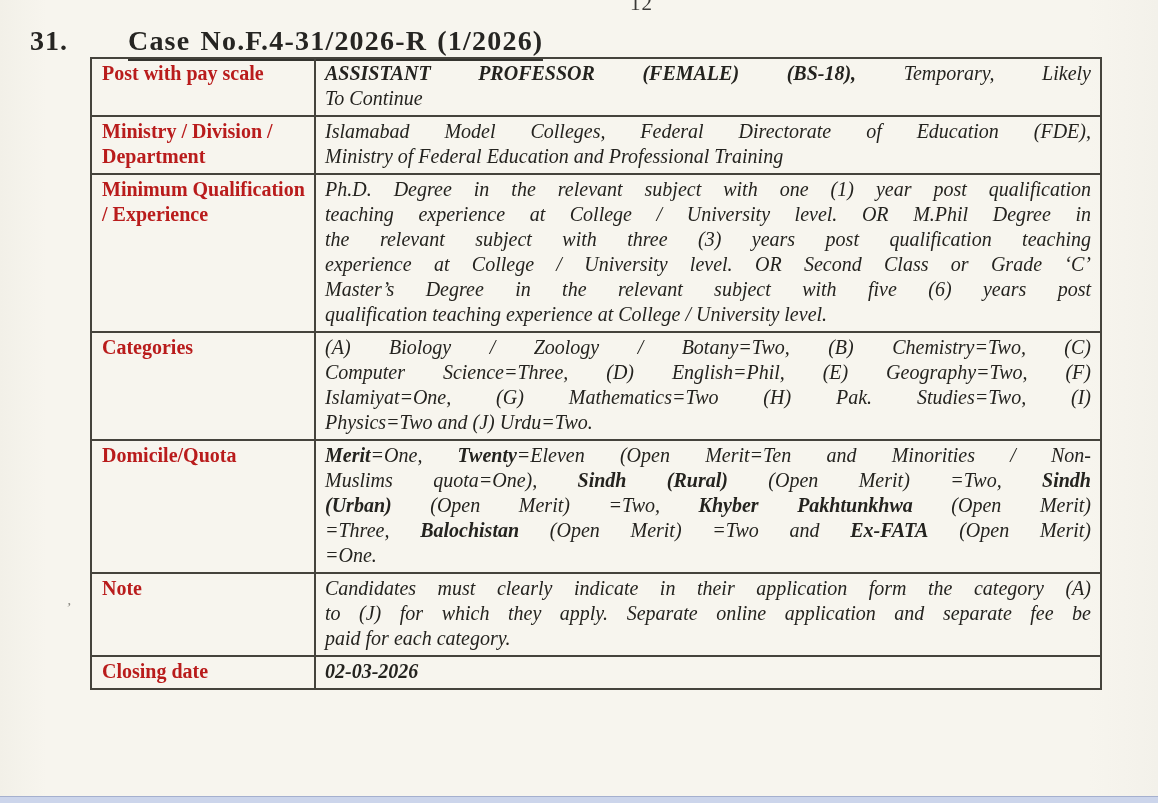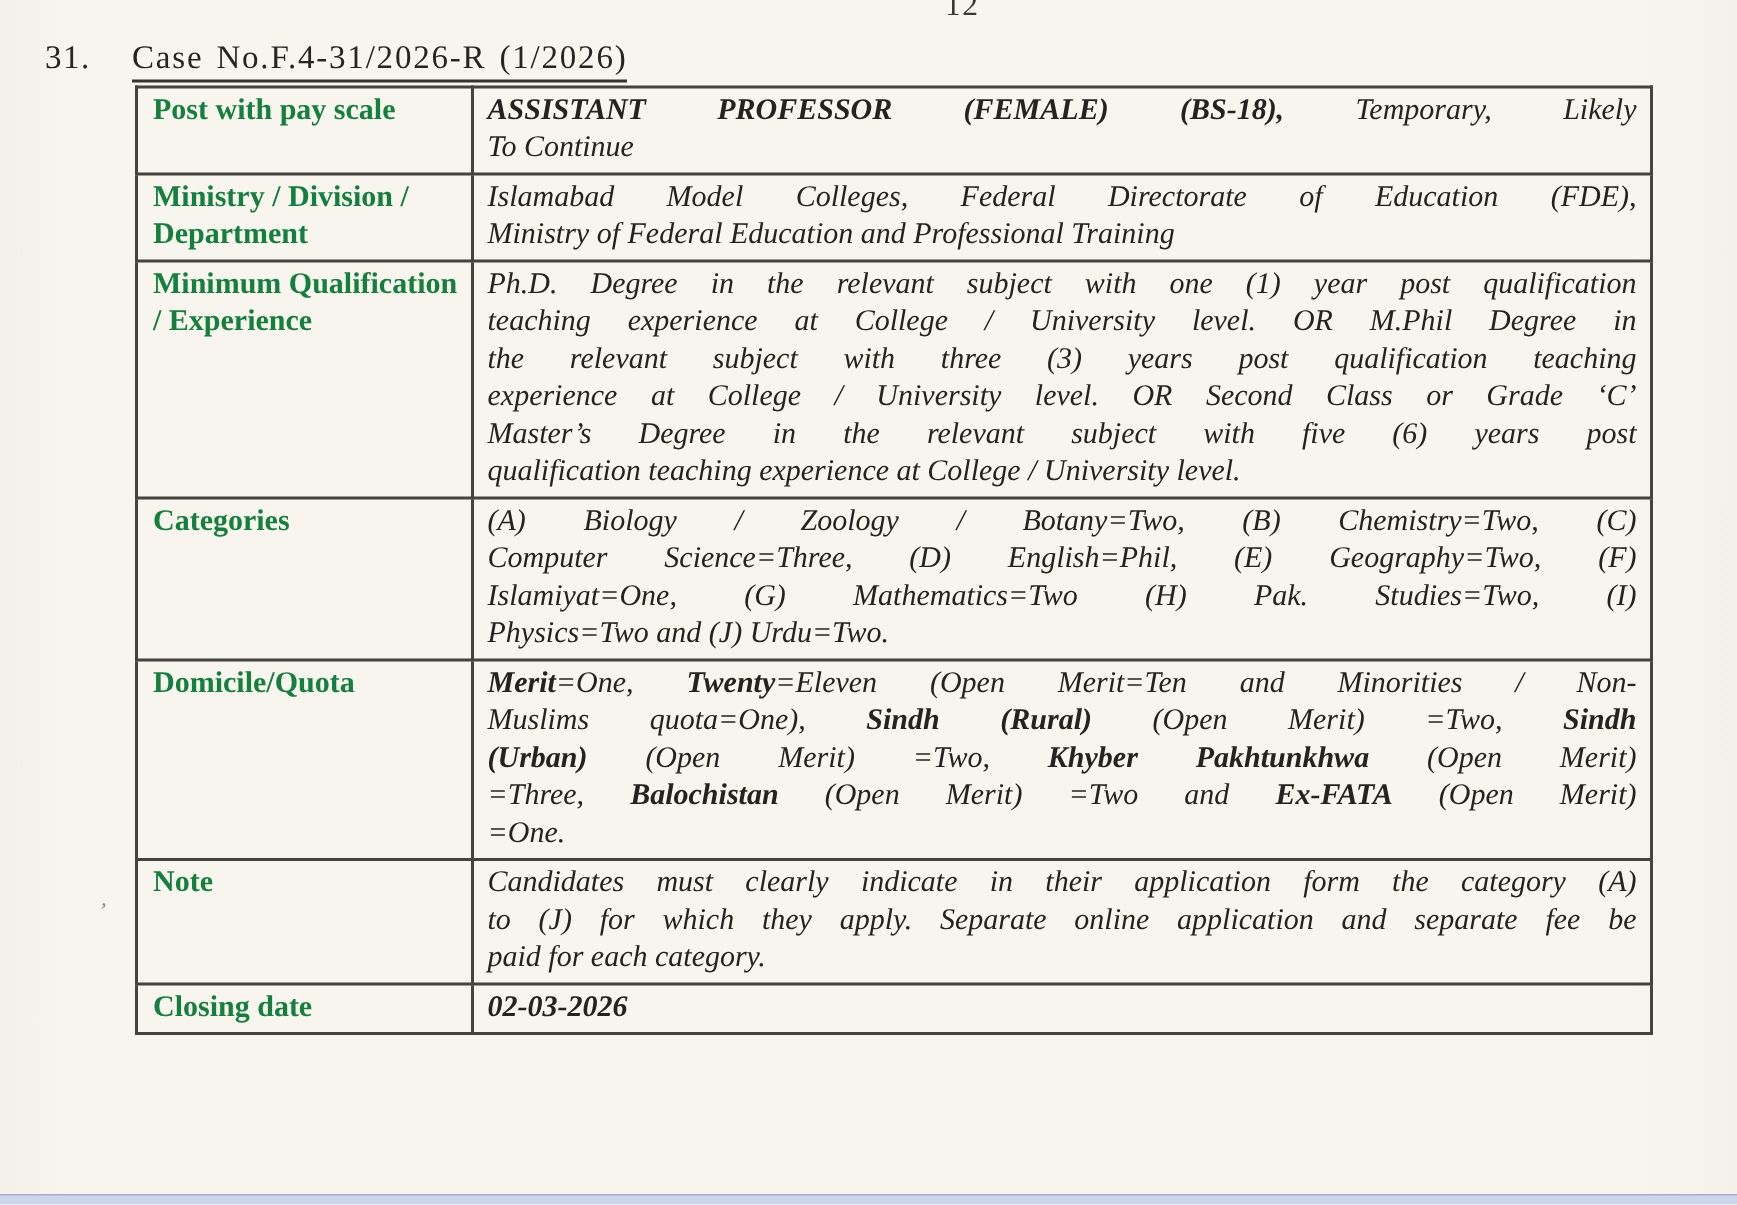--- a/index.html
+++ b/index.html
@@ -23,50 +23,52 @@
     font-size: 21px;
     color: #3a3937;
     letter-spacing: 1px;
   }
   .heading {
     position: absolute;
     top: 25px;
     left: 30px;
     display: flex;
     align-items: baseline;
-    font-weight: normal;
-    font-size: 22px;
+    font-weight: bold;
+    font-size: 28px;
     color: #262522;
+    gap: 12px;
   }
   .heading .case-index { width: 58px; letter-spacing: 1px; }
   .heading .case-title {
     letter-spacing: 1.2px;
     border-bottom: 2.5px solid #35342f;
     padding-bottom: 2px;
     word-spacing: 2px;
+    margin-left: 28px;
   }
   table.case-table {
     position: absolute;
     left: 90px;
     top: 57px;
     width: 1012px;
     border-collapse: collapse;
     table-layout: fixed;
   }
   .case-table td {
     border: 2px solid #45433c;
     vertical-align: top;
     font-size: 20px;
     line-height: 25px;
   }
   .case-table td.label-cell {
     width: 224px;
     font-weight: bold;
     padding: 2px 8px 4px 10px;
-    color: #15803d;
+    color: #b91c1c;
   }
   .case-table td.value-cell {
     padding: 2px 9px 4px 9px;
     color: #24231f;
   }
   .value-cell .line { min-height: 25px; font-style: italic; }
   .value-cell .line.just {
     text-align: justify;
     text-align-last: justify;
   }

